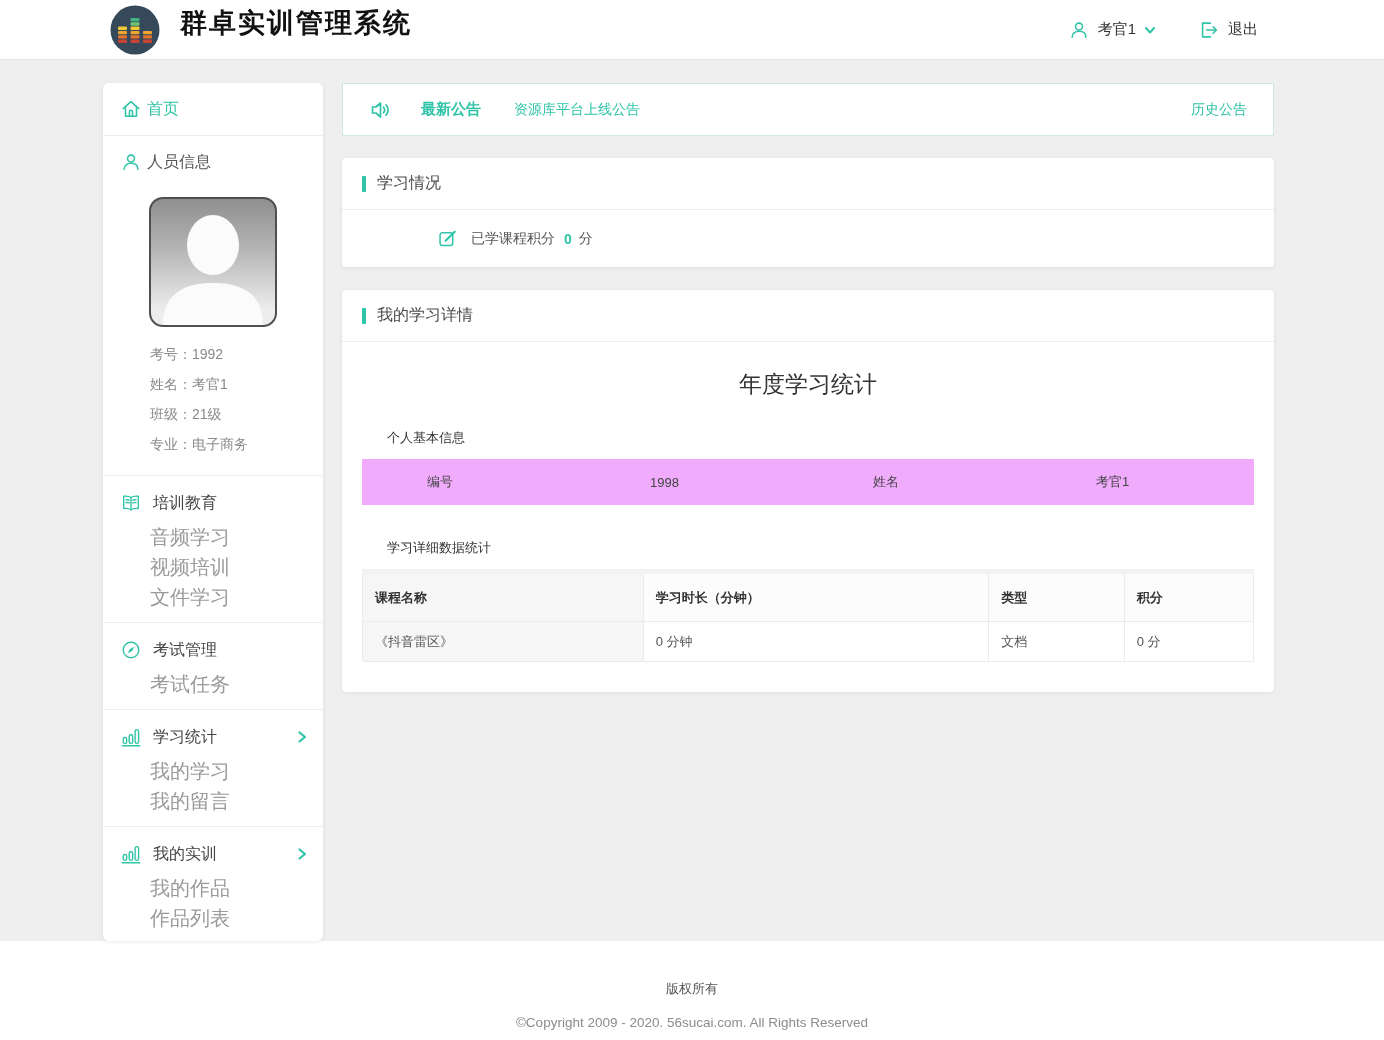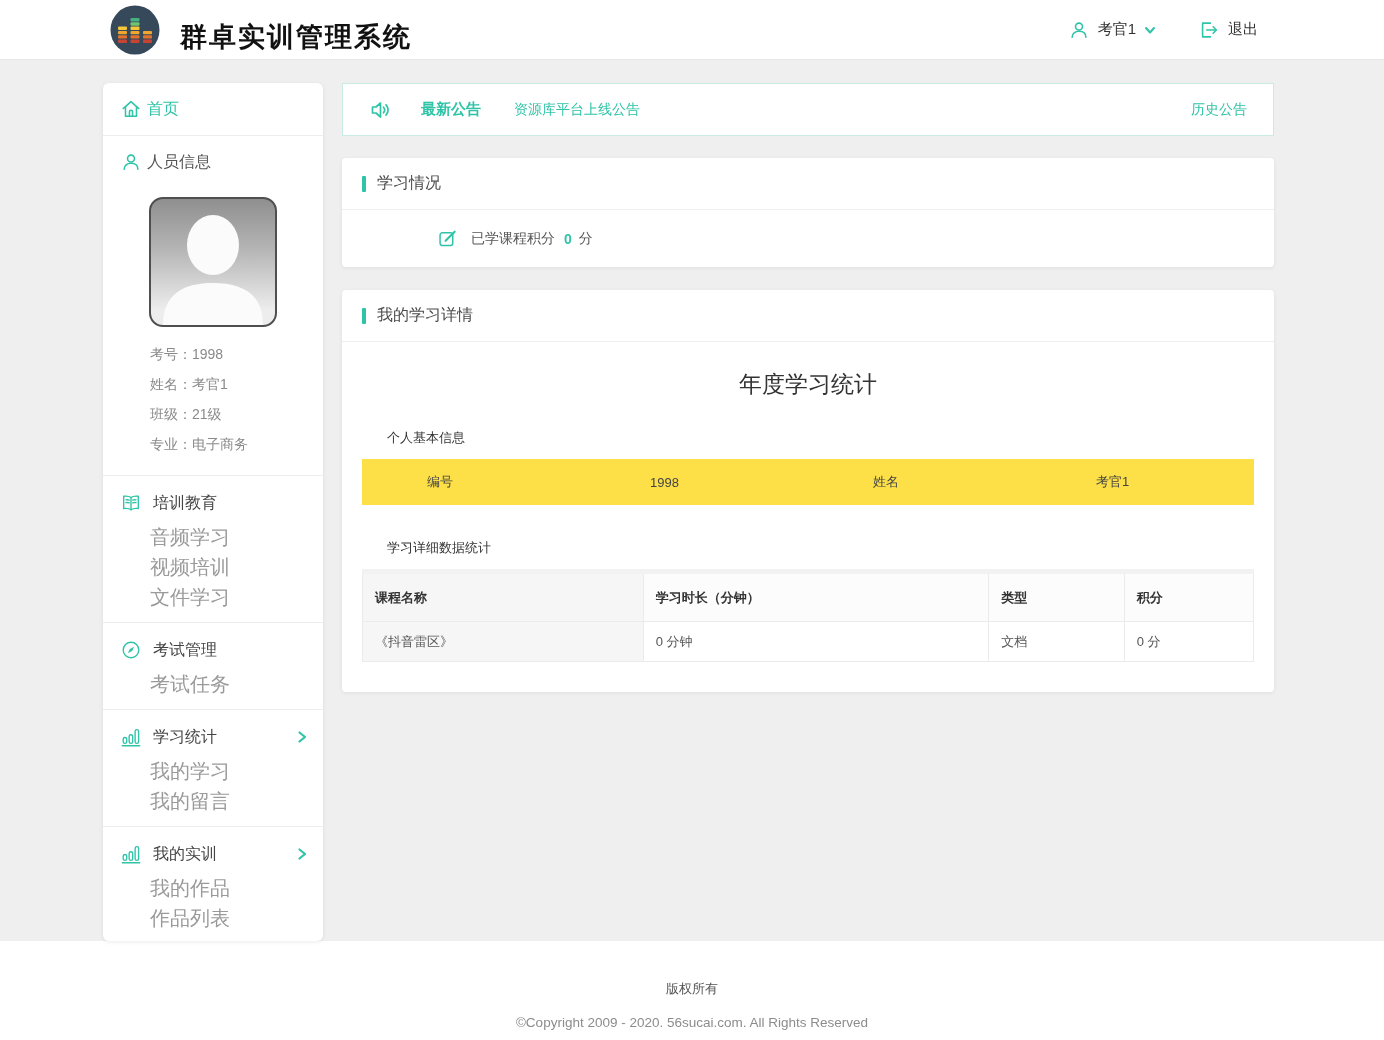--- a/index.html
+++ b/index.html
@@ -9,21 +9,21 @@
     background:#ffffff; color:#333;
   }
   svg { display:block; }
 
   
   .app-header {
     height:60px; background:#fff; border-bottom:1px solid #e8e8e8;
     display:flex; align-items:center; justify-content:space-between;
     padding:0 126px 0 110px;
   }
-  .header-left { display:flex; align-items:flex-end; gap:20px; }
+  .header-left { display:flex; align-items:flex-start; gap:20px; }
   .app-title {
     font-family:"Liberation Serif","DejaVu Serif",serif;
     font-size:27px; font-weight:bold; color:#111; letter-spacing:2px;
   }
   .header-right { display:flex; align-items:center; gap:42px; }
   .user-menu, .logout-btn { display:flex; align-items:center; gap:8px; cursor:pointer; }
   .user-menu span.name, .logout-btn span.lbl { font-size:15px; color:#333; }
 
   
   .page {
@@ -81,21 +81,21 @@
   .title-bar { width:4px; height:16px; background:#2fc3a7; border-radius:1px; margin-right:11px; }
 
   .study-body { height:57px; display:flex; align-items:center; padding-left:95px; font-size:14px; color:#555; }
   .study-body .val { color:#2fc3a7; font-weight:bold; margin:0 7px 0 9px; }
   .study-body .icon { margin-right:13px; }
 
   .detail-body { padding:0 20px 30px; }
   .detail-heading { text-align:center; font-size:23px; font-weight:400; color:#333; padding:27px 0 29px; }
   .section-label { font-size:13px; color:#333; margin:0 0 12px 25px; }
   .basic-row {
-    background:#fde047; height:46px; display:flex; align-items:center;
+    background:#f0abfc; height:46px; display:flex; align-items:center;
     font-size:13px; color:#444; margin-bottom:34px;
   }
   .basic-row .bcell { flex:1; padding-left:65px; }
   .stats-table { width:100%; border-collapse:collapse; border-top:5px solid #f2f2f2; font-size:13px; }
   .stats-table th {
     height:50px; text-align:left; font-weight:bold; color:#333;
     border:1px solid #ebebeb; padding-left:12px; background:#fcfcfc;
   }
   .stats-table td {
     height:40px; color:#555; border:1px solid #ebebeb; padding-left:12px; background:#fff;
@@ -189,21 +189,21 @@
     </div>
 
     <div class="avatar">
       <svg width="124" height="126" viewBox="0 0 124 126">
         <ellipse cx="62" cy="46" rx="26" ry="30" fill="#fbfbfb"></ellipse>
         <path d="M12 126 C12 94 34 84 62 84 C90 84 112 94 112 126 Z" fill="#fbfbfb"></path>
       </svg>
     </div>
 
     <div class="profile-info sep-b">
-      <div class="pline">考号：1998</div>
+      <div class="pline">考号：1992</div>
       <div class="pline">姓名：考官1</div>
       <div class="pline">班级：21级</div>
       <div class="pline">专业：电子商务</div>
     </div>
 
     <section class="menu-group">
       <div class="menu-head">
         <span>
           <svg class="ticon" width="22" height="22" viewBox="0 0 24 24" style="stroke-width:1.5">
             <path d="M12 6 C10.2 4.6 7.4 4.2 4 4.6 V18 C7.4 17.6 10.2 18 12 19.4 C13.8 18 16.6 17.6 20 18 V4.6 C16.6 4.2 13.8 4.6 12 6 Z"></path>

